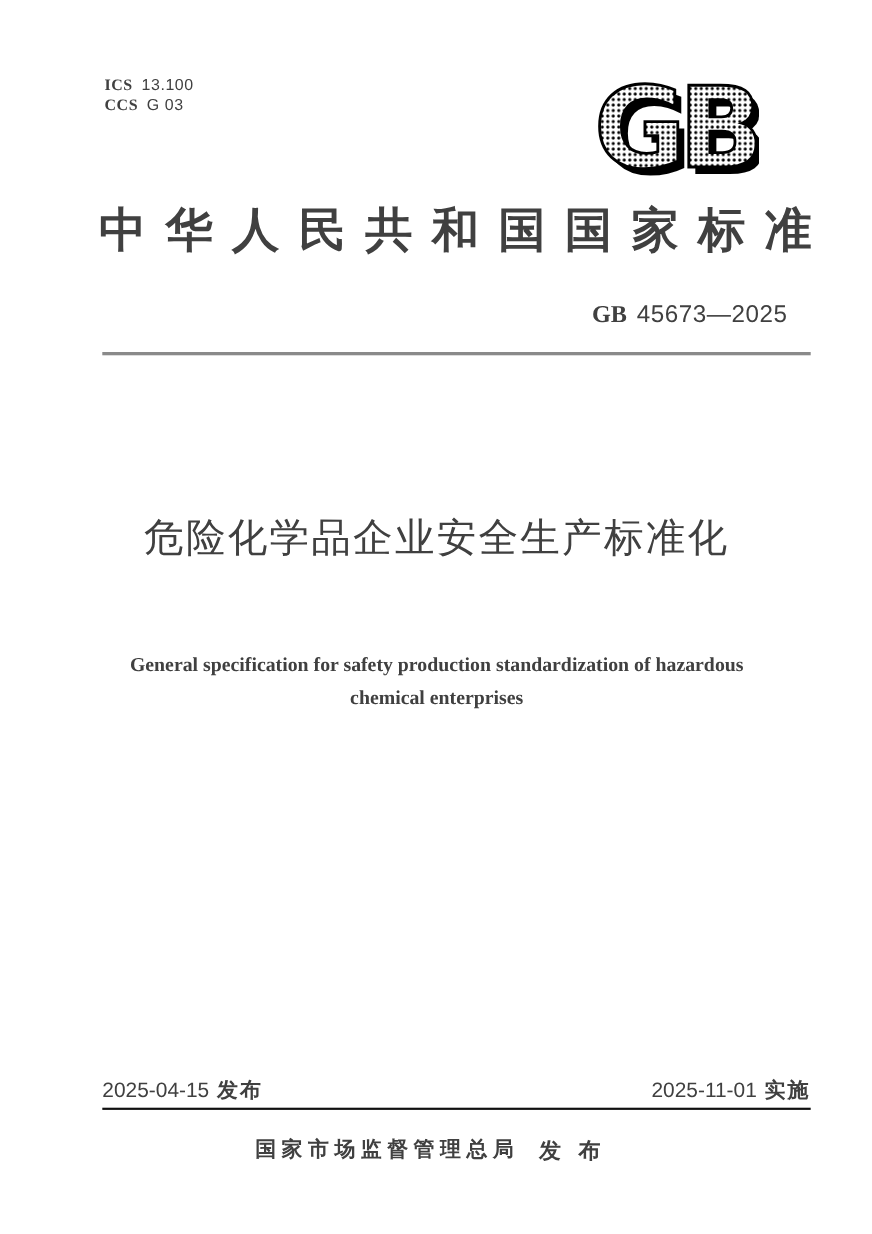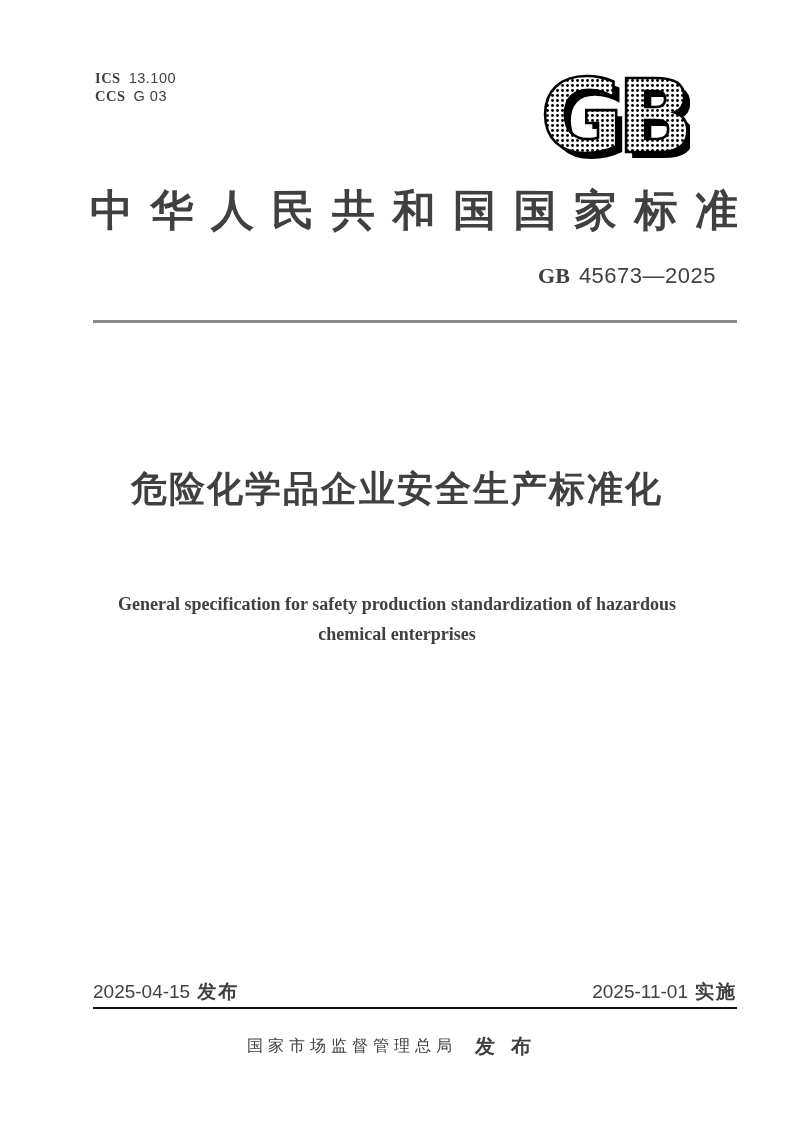--- a/index.html
+++ b/index.html
@@ -60,21 +60,21 @@
     font-weight: 600;
     font-size: 43px;
     line-height: 48px;
     white-space: nowrap;
   }
 
   
   .std-code {
     position: absolute;
     right: 77px;
-    top: 223px;
+    top: 233px;
     font-size: 22px;
     line-height: 24px;
     white-space: nowrap;
   }
   .std-code .code-label {
     font-family: "Liberation Serif", serif;
     font-weight: bold;
     margin-right: 9px;
   }
   .std-code .code-number {
@@ -101,21 +101,21 @@
   }
 
   
   .main-title {
     position: absolute;
     left: 73px;
     top: 424px;
     width: 648px;
     text-align: center;
     font-family: "Liberation Sans", sans-serif;
-    font-weight: bold;
+    font-weight: normal;
     font-size: 36px;
     line-height: 48px;
   }
   .main-title .t-line1 { letter-spacing: 2px; }
   .main-title .t-line2 { letter-spacing: 8px; }
 
   
   .eng-title {
     position: absolute;
     left: 73px;
@@ -157,22 +157,22 @@
     left: 73px;
     top: 990px;
     width: 648px;
     display: flex;
     justify-content: center;
     align-items: center;
     gap: 18px;
   }
   .publisher .names {
     font-family: "Liberation Serif", serif;
-    font-weight: normal;
-    font-size: 16px;
+    font-weight: bold;
+    font-size: 19px;
     line-height: 26px;
     letter-spacing: 5px;
     white-space: nowrap;
     text-align: center;
   }
   .publisher .action {
     font-family: "Liberation Sans", sans-serif;
     font-weight: 600;
     font-size: 20px;
     letter-spacing: 16px;

